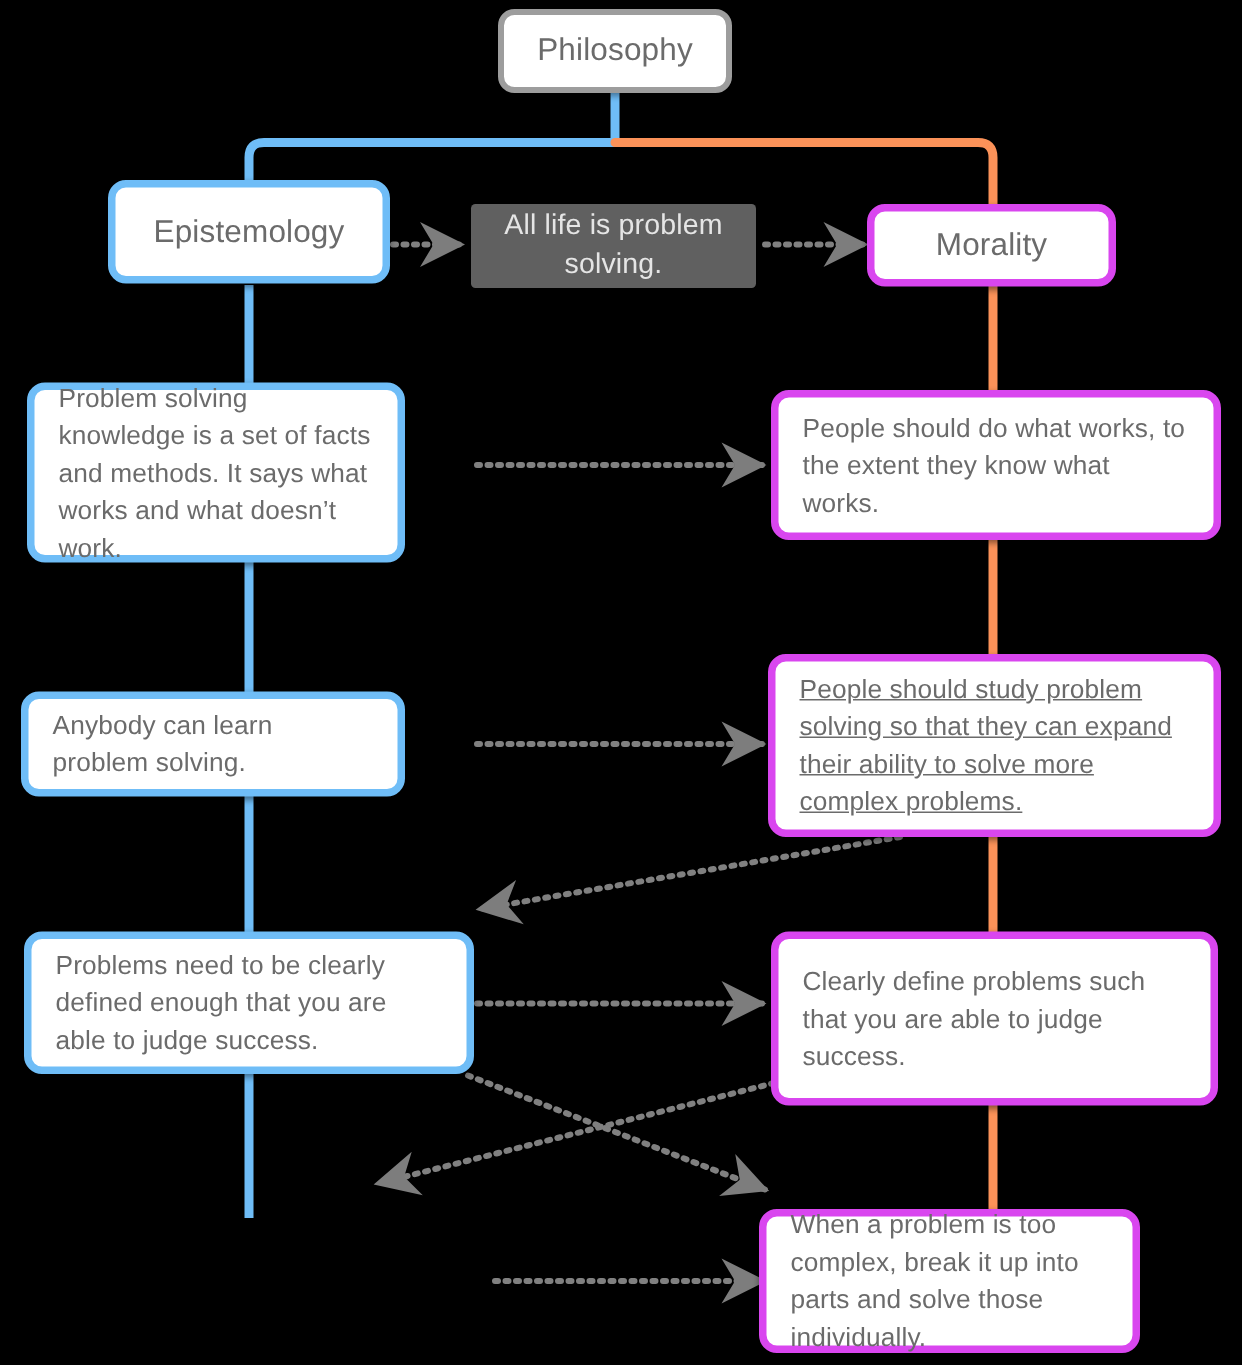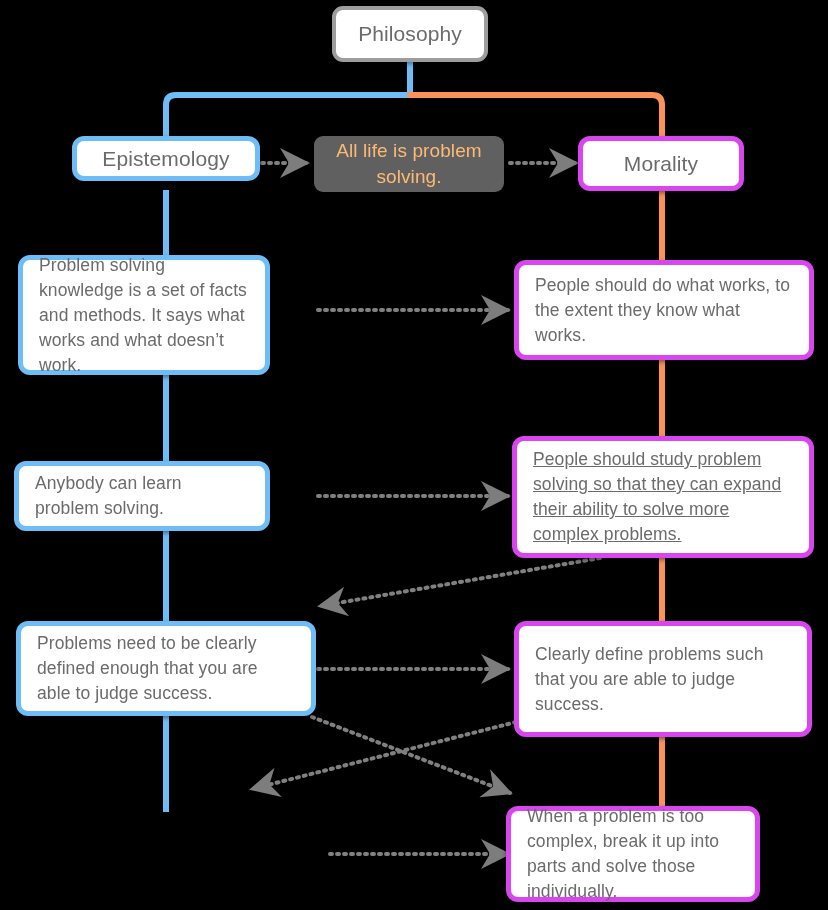--- a/index.html
+++ b/index.html
@@ -45,22 +45,22 @@
     box-shadow: 0 2px 4px rgba(0,0,0,0.45);
   }
   .node-root {
     border: 4px solid #9d9d9d;
     box-shadow: 0 2px 4px rgba(0,0,0,0.4);
     border-radius: 11px;
   }
   .node-note {
     background: #606060;
     border: none;
-    border-radius: 9px;
-    color: #fdba74;
+    border-radius: 3px;
+    color: #e5e5e5;
     justify-content: center;
     text-align: center;
     box-shadow: none;
   }
   .node-inner {
     padding: 0 16px;
     width: 100%;
   }
   .title-node .node-inner {
     text-align: center;
@@ -115,21 +115,21 @@
   </svg>
 
   <div class="node node-root title-node" style="left:332px; top:6px; width:156px; height:56px;">
     <span class="node-inner">Philosophy</span>
   </div>
 
   <div class="node node-note" style="left:314px; top:136px; width:190px; height:56px;">
     <span class="note-inner">All life is problem solving.</span>
   </div>
 
-  <div class="node node-blue title-node" style="left:72px; top:136px; width:188px; height:45px;">
+  <div class="node node-blue title-node" style="left:72px; top:120px; width:188px; height:69px;">
     <span class="node-inner">Epistemology</span>
   </div>
 
   <div class="node node-orange title-node" style="left:578px; top:136px; width:166px; height:55px;">
     <span class="node-inner">Morality</span>
   </div>
 
   <div class="node node-blue" style="left:18px; top:255px; width:252px; height:120px;">
     <span class="node-inner">Problem solving knowledge is a set of facts and methods. It says what works and what doesn’t work.</span>
   </div>

